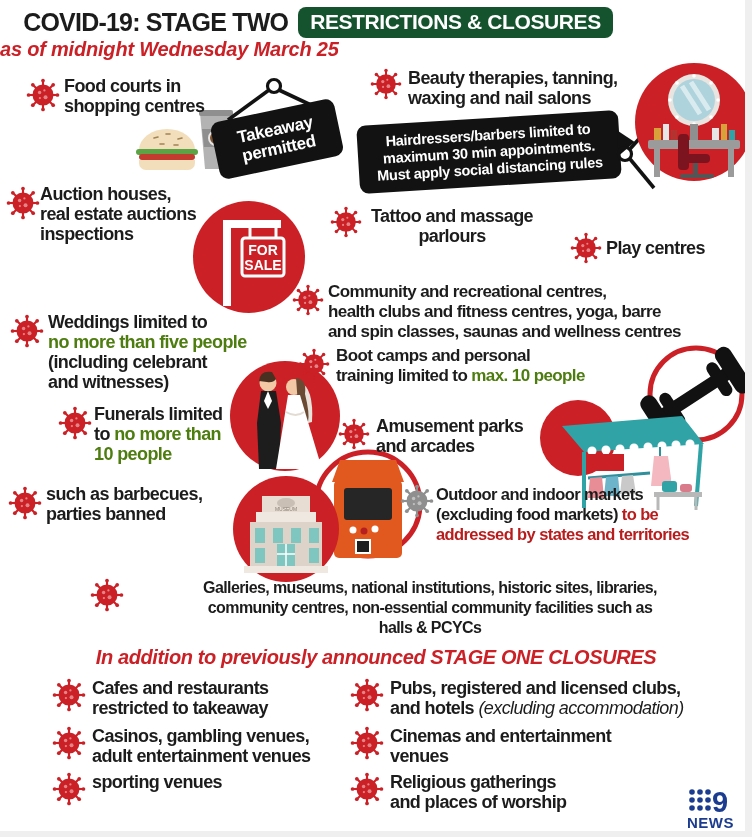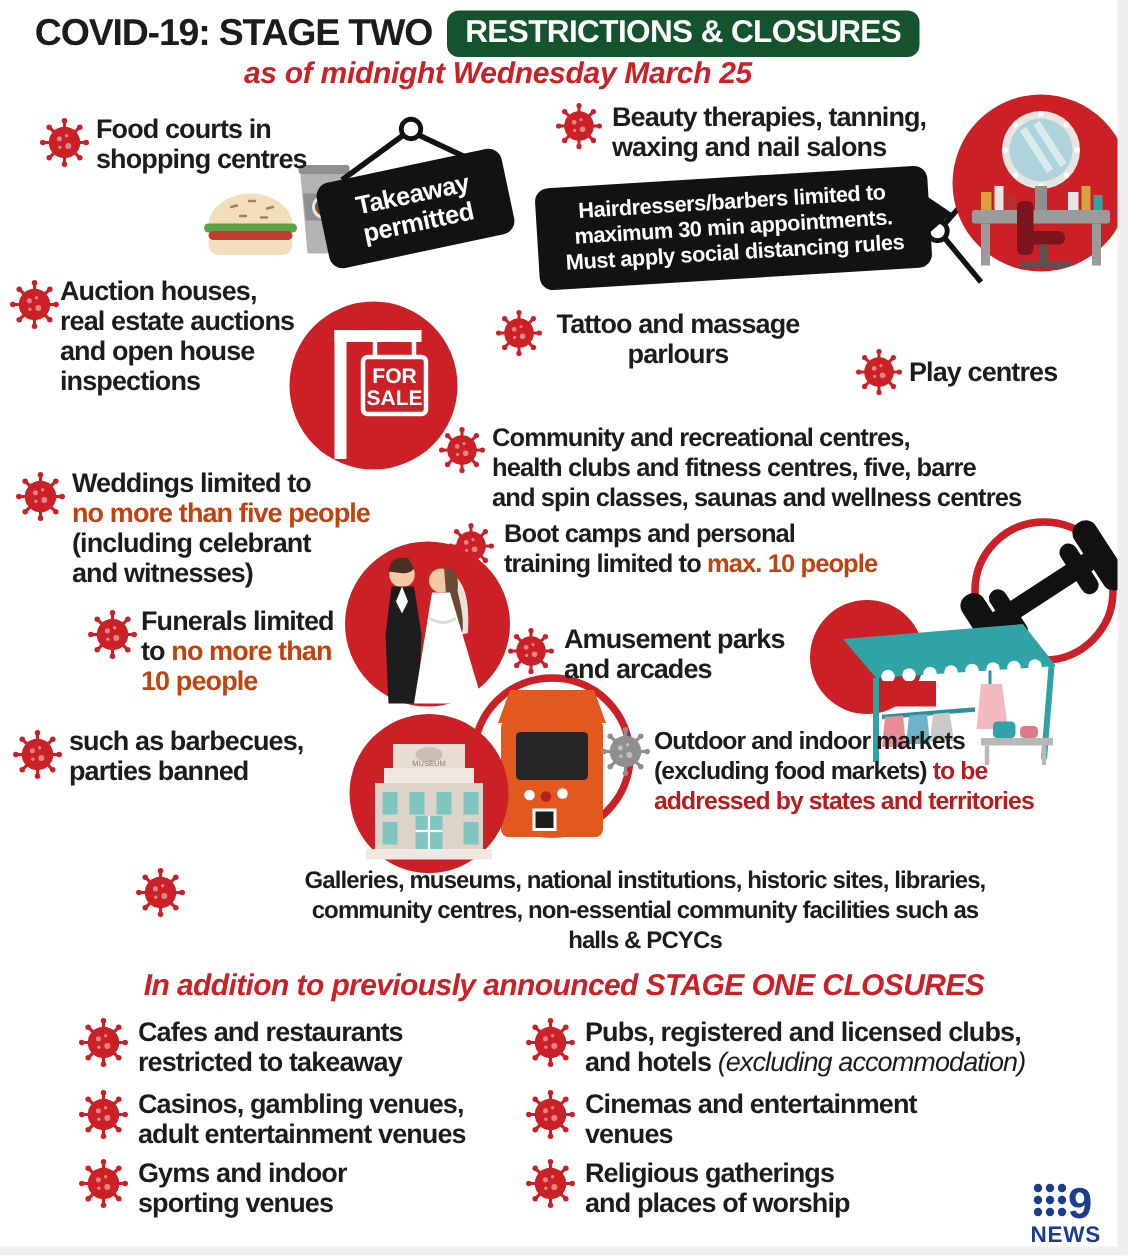--- a/index.html
+++ b/index.html
@@ -6,21 +6,21 @@
   html,body { background:#fff; }
   body {
     width:752px; height:837px; position:relative; overflow:hidden;
     font-family:"Liberation Sans", sans-serif; color:#1c1c1c;
   }
   .abs { position:absolute; }
   .txt {
     position:absolute; font-weight:bold; font-size:18px; line-height:20px;
     letter-spacing:-0.6px; color:#1c1c1c; white-space:nowrap;
   }
-  .txt .red { color:#c2410c; }
+  .txt .red { color:#4d7c0f; }
   .txt .grayt { color:#b91c1c; }
   .center { text-align:center; }
   .virus { position:absolute; color:#cb2026; }
   .virus.gray { color:#8f8f8f; }
   .blacksign {
     position:absolute; background:#121212; color:#fff; border-radius:9px;
     font-weight:bold; text-align:center; display:flex; flex-direction:column;
     justify-content:center;
   }
   #takeaway-sign { width:126px; height:58px; font-size:17px; line-height:19px;
@@ -72,21 +72,21 @@
           <circle cx="9.8" cy="14.2" r="0.8"></circle>
       </g>
     </symbol>
   </defs>
 </svg>
 
 <div class="abs" style="left:16px;top:7px;width:604px;display:flex;justify-content:center;align-items:center;gap:10px">
   <span style="font-size:25px;font-weight:bold;letter-spacing:-0.8px">COVID-19: STAGE TWO</span>
   <span style="background:#14532d;color:#fff;font-size:21px;font-weight:bold;padding:3px 12px 4px;border-radius:8px;letter-spacing:-0.4px">RESTRICTIONS &amp; CLOSURES</span>
 </div>
-<div class="abs" style="left:0;top:38px;width:664px;text-align:center;color:#cb2026;font-size:20px;font-weight:bold;font-style:italic;letter-spacing:-0.2px">as of midnight Wednesday March 25</div>
+<div class="abs" style="left:0;top:38px;width:664px;color:#cb2026;font-size:20px;font-weight:bold;font-style:italic;letter-spacing:-0.2px">as of midnight Wednesday March 25</div>
 
 <svg class="abs" style="left:134px;top:122px" width="66" height="52" viewBox="0 0 66 52">
   <path d="M5 28 a28 21 0 0 1 56 0 z" fill="#f2debb"></path>
   <g stroke="#a08455" stroke-width="1.6" stroke-linecap="round">
     <line x1="20" y1="16" x2="24" y2="15"></line>
       <line x1="32" y1="12" x2="36" y2="12"></line>
     <line x1="44" y1="17" x2="48" y2="16"></line>
       <line x1="26" y1="22" x2="30" y2="22"></line>
     <line x1="40" y1="23" x2="44" y2="23"></line>
   </g>
@@ -337,36 +337,35 @@
 </div>
 
 <div class="txt" style="left:408px;top:68px">
   <div>Beauty therapies, tanning,</div>
   <div>waxing and nail salons</div>
 </div>
 
 <div class="txt" style="left:40px;top:184px">
   <div>Auction houses,</div>
   <div>real estate auctions</div>
-  <div>and open house</div>
   <div>inspections</div>
 </div>
 
 <div class="txt center" style="left:352px;top:206px;width:200px">
   <div>Tattoo and massage</div>
   <div>parlours</div>
 </div>
 
 <div class="txt" style="left:606px;top:238px">
   <div>Play centres</div>
 </div>
 
 <div class="txt" style="left:328px;top:282px;font-size:17px">
   <div>Community and recreational centres,</div>
-  <div>health clubs and fitness centres, five, barre</div>
+  <div>health clubs and fitness centres, yoga, barre</div>
   <div>and spin classes, saunas and wellness centres</div>
 </div>
 
 <div class="txt" style="left:48px;top:312px">
   <div>Weddings limited to</div>
   <div class="red">no more than five people</div>
   <div>(including celebrant</div>
   <div>and witnesses)</div>
 </div>
 
@@ -431,21 +430,20 @@
   <div>Casinos, gambling venues,</div>
   <div>adult entertainment venues</div>
 </div>
 
 <div class="txt" style="left:390px;top:726px">
   <div>Cinemas and entertainment</div>
   <div>venues</div>
 </div>
 
 <div class="txt" style="left:92px;top:772px">
-  <div>Gyms and indoor</div>
   <div>sporting venues</div>
 </div>
 
 <div class="txt" style="left:390px;top:772px">
   <div>Religious gatherings</div>
   <div>and places of worship</div>
 </div>
 
 <div class="edge" style="left:745px;top:0;width:7px;height:837px"></div>
 <div class="edge" style="left:0;top:831px;width:752px;height:6px"></div>

